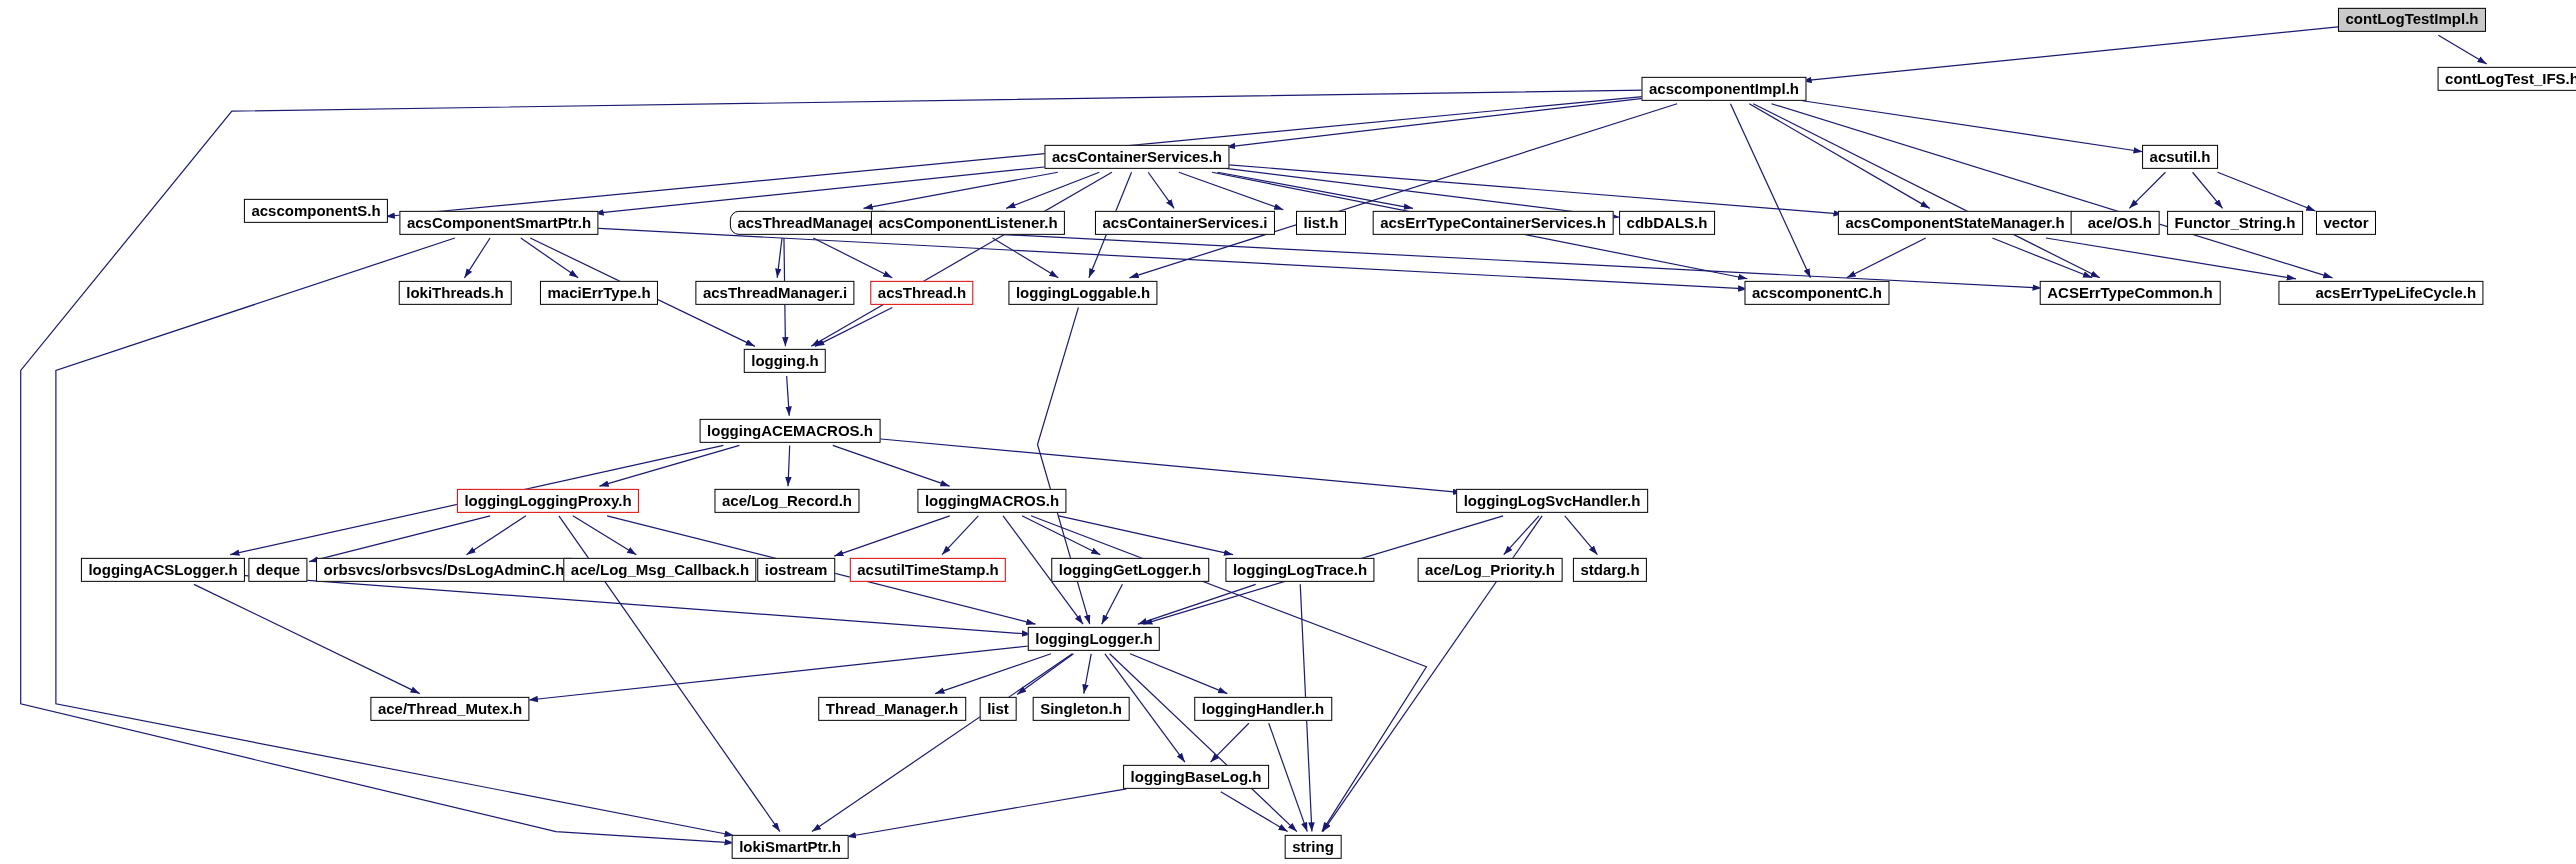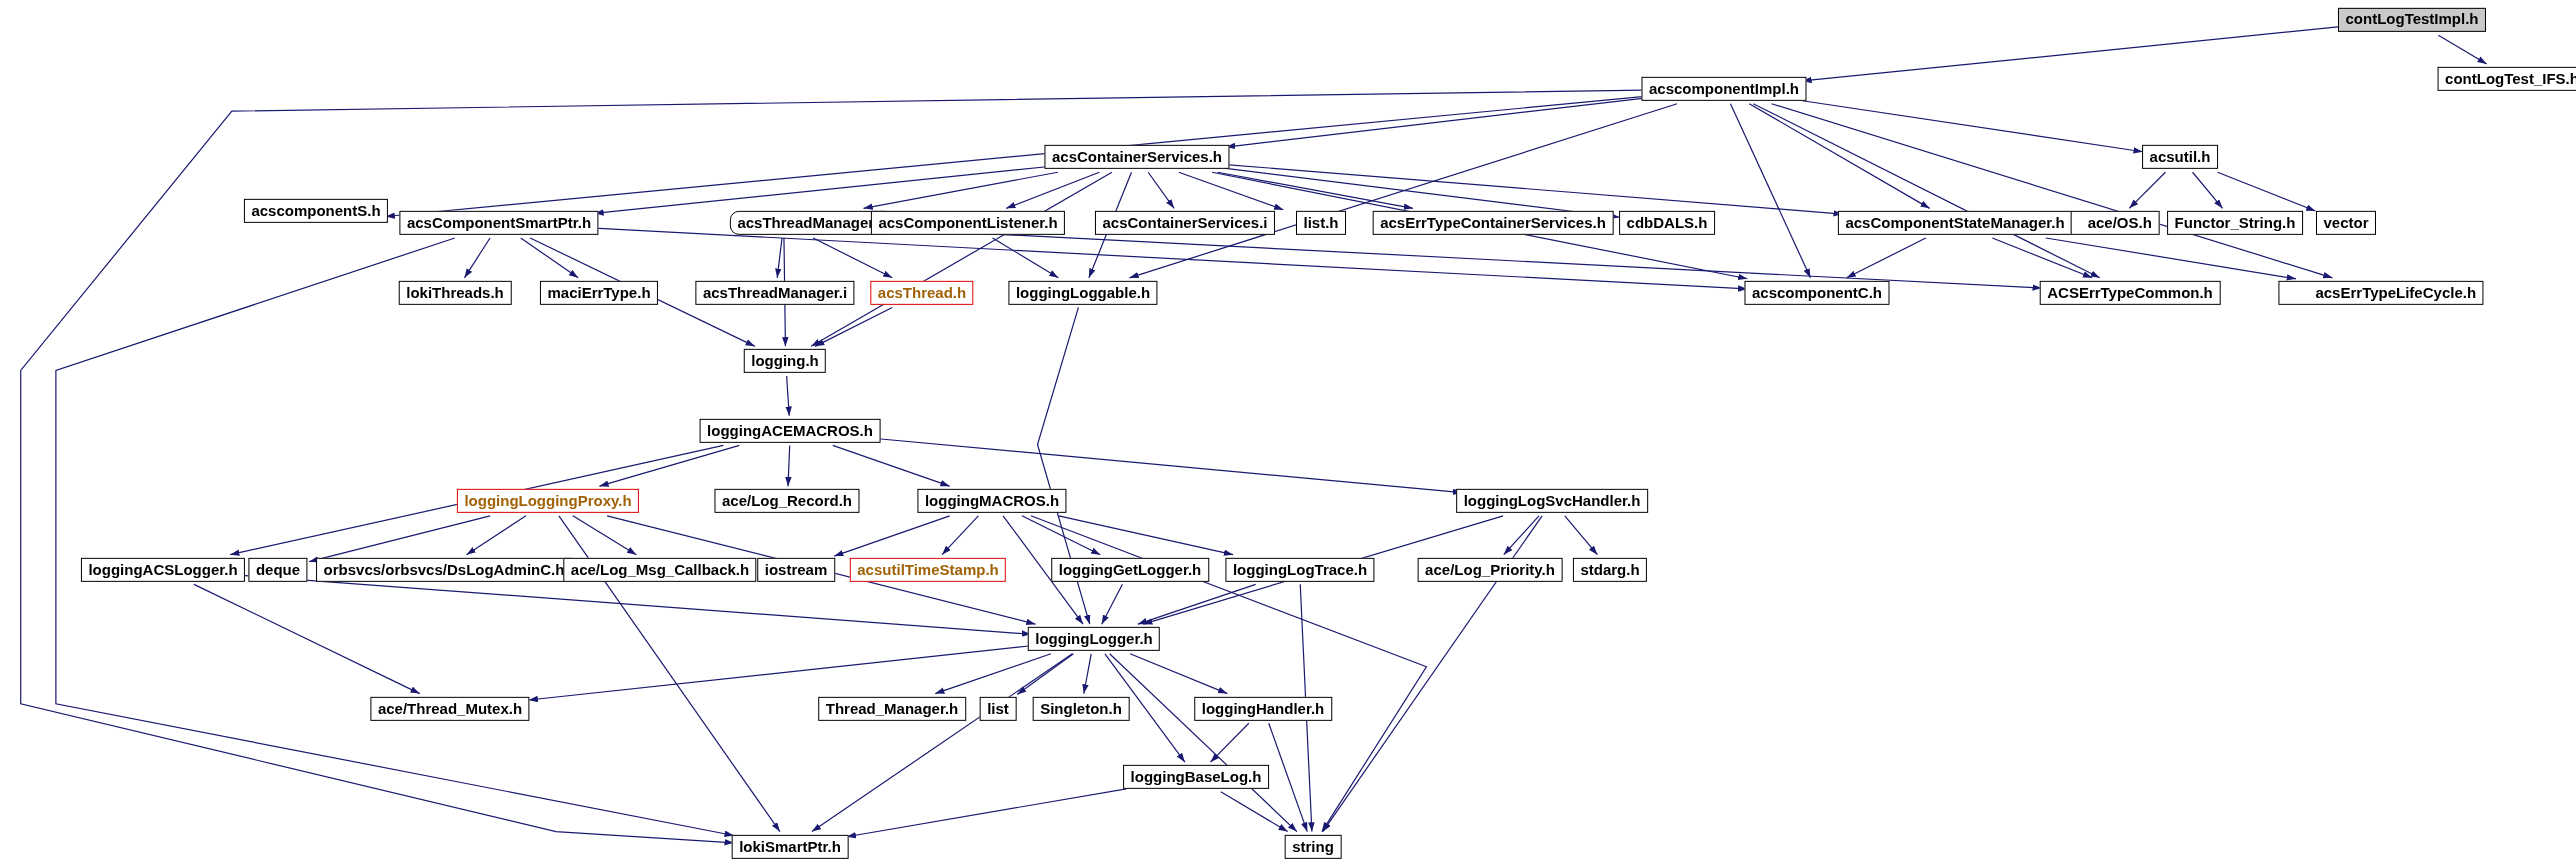--- a/index.html
+++ b/index.html
@@ -13,21 +13,21 @@
     border:0.9px solid #000000;
     padding:2.8px 6.5px;
     font-size:15px;
     line-height:16.7px;
     white-space:nowrap;
     color:#000000;
     box-sizing:border-box;
     font-weight:bold;
   }
   .node.main{background:#c9c9c9;border-width:1.9px;}
-  .node.truncated{border-color:#dd0000;color:#a16207;}
+  .node.truncated{border-color:#dd0000;color:#000000;}
 </style>
 </head>
 <body>
 
 <div id="stage">
   <svg id="edge-layer" viewBox="0 0 2781 933" xmlns="http://www.w3.org/2000/svg">
     <defs>
       <marker id="arrowhead" markerUnits="userSpaceOnUse" markerWidth="12" markerHeight="9" refX="10" refY="3.5" orient="auto">
         <path d="M0,0 L10,3.5 L0,7 z" fill="#191970"></path>
       </marker>

